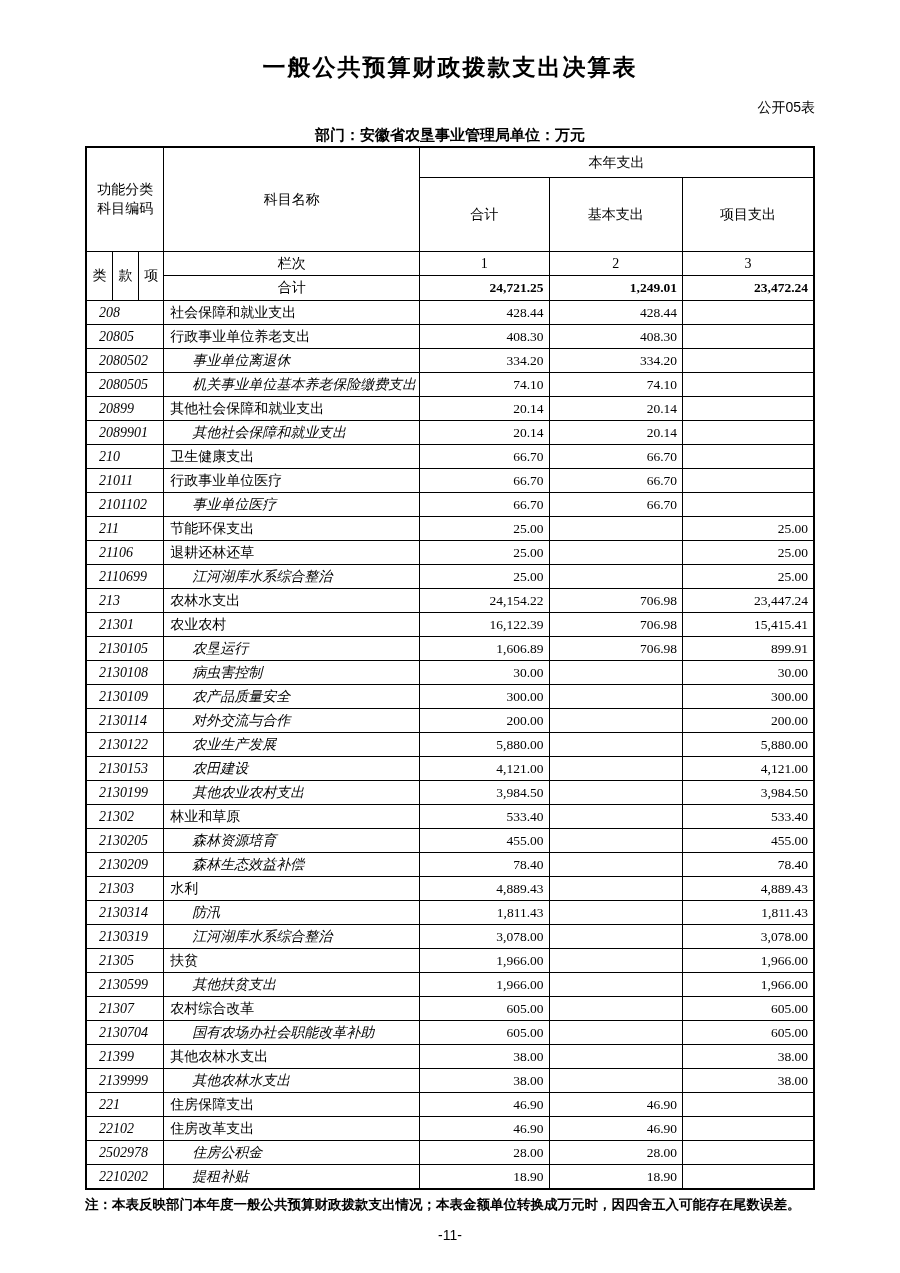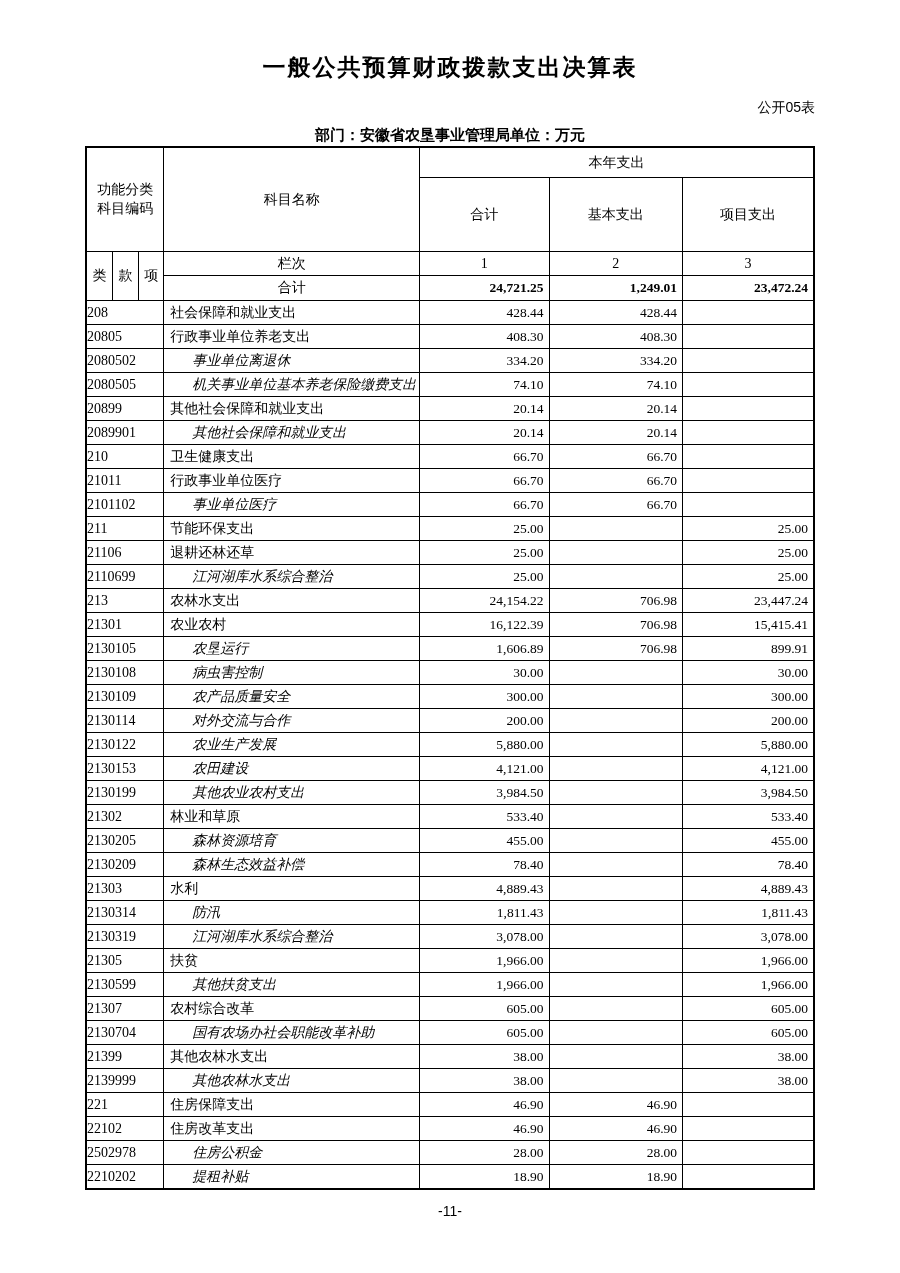--- a/index.html
+++ b/index.html
@@ -25,21 +25,21 @@
     border:1px solid #000;padding:0 4px;font-size:14px;font-weight:normal;
     overflow:hidden;white-space:nowrap;vertical-align:middle;
   }
   thead tr.h-top th{height:29px;text-align:center;}
   thead tr.h-sub th{height:73px;text-align:center;}
   thead tr.h-idx th, thead tr.h-idx td{height:23px;text-align:center;}
   thead tr.grand-total th{height:24px;text-align:center;}
   .code-head span{display:block;text-align:center;line-height:1.35;}
   .grand-total td.num{font-weight:bold;}
   tbody td{height:23px;}
-  td.code{text-align:left;padding-left:0;}
+  td.code{text-align:left;padding-left:12px;font-style:italic;}
   td.name{text-align:left;padding-left:6px;}
   td.name.indent{padding-left:28px;font-style:italic;}
   td.num{text-align:right;padding-right:5px;font-size:13.5px;}
   .note{
     width:730px;margin-top:6px;font-size:13.5px;font-weight:600;
     font-family:"Liberation Sans","DejaVu Sans",sans-serif;
   }
   .pagenum{width:730px;text-align:center;font-size:14px;margin-top:13px;
     font-family:"Liberation Sans","DejaVu Sans",sans-serif;}
 </style>
@@ -350,14 +350,15 @@
         <tr>
           <td class="code" colspan="3">2210202</td>
           <td class="name indent">提租补贴</td>
           <td class="num">18.90</td>
           <td class="num">18.90</td>
           <td class="num"></td>
         </tr>
       </tbody>
   </table>
 
+  <div class="note">注：本表反映部门本年度一般公共预算财政拨款支出情况；本表金额单位转换成万元时，因四舍五入可能存在尾数误差。</div>
   <div class="pagenum">-11-</div>
 </div>
 
 </body></html>

